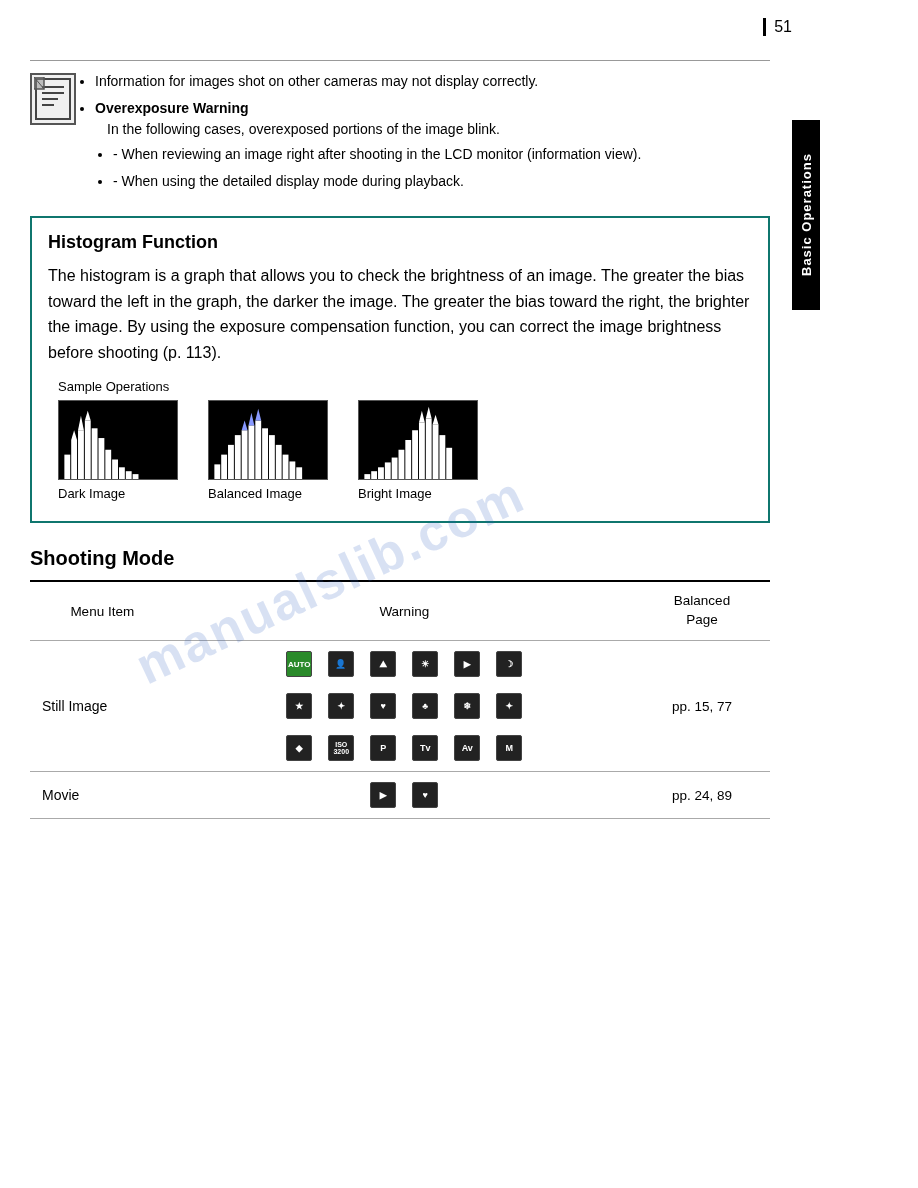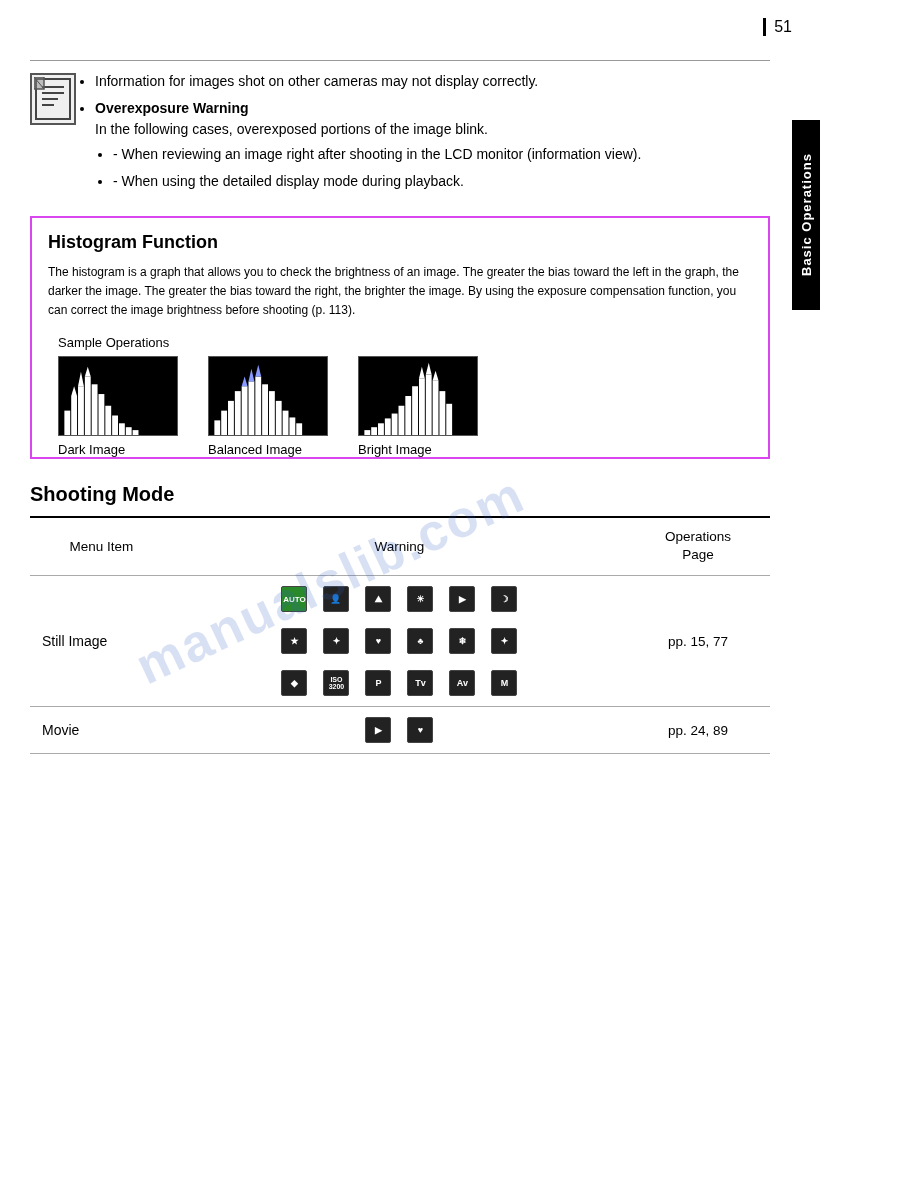--- a/index.html
+++ b/index.html
@@ -100,55 +100,55 @@
     .note-content ul li {
       margin-bottom: 6px;
       line-height: 1.5;
     }
 
     .overexposure-title {
       font-weight: bold;
     }
 
     .overexposure-sub {
-      margin-left: 0;
+      margin-left: 12px;
       line-height: 1.5;
     }
 
     .overexposure-items {
       list-style: none;
       padding-left: 10px;
       margin-top: 4px;
     }
 
     .overexposure-items li::before {
       content: "- ";
     }
 
     .overexposure-items li {
       line-height: 1.5;
       margin-bottom: 4px;
     }
 
     
     .histogram-box {
-      border: 2px solid #d946ef;
-      padding: 14px 16px 0 16px;
+      border: 2px solid #0f766e;
+      padding: 14px 16px 20px 16px;
       margin-bottom: 24px;
     }
 
     .histogram-title {
       font-size: 18px;
       font-weight: bold;
       margin-bottom: 10px;
       font-family: Arial, Helvetica, sans-serif;
     }
 
     .histogram-desc {
-      font-size: 12px;
+      font-size: 16px;
       line-height: 1.6;
       margin-bottom: 14px;
     }
 
     .sample-histograms-label {
       font-size: 13px;
       margin-bottom: 6px;
       margin-left: 10px;
     }
 
@@ -387,21 +387,21 @@
     </div>
 
     <div class="shooting-mode-section">
       <div class="shooting-mode-title">Shooting Mode</div>
       <table class="shooting-table">
         <thead>
           <tr>
             <th>Menu Item</th>
             <th>Warning</th>
             <th class="ref-page-header">
-              <span>Operations</span><br>
+              <span>Balanced</span><br>
               <span>Page</span>
             </th>
           </tr>
         </thead>
         <tbody>
 
           <tr>
             <td>Still Image</td>
             <td>
 

